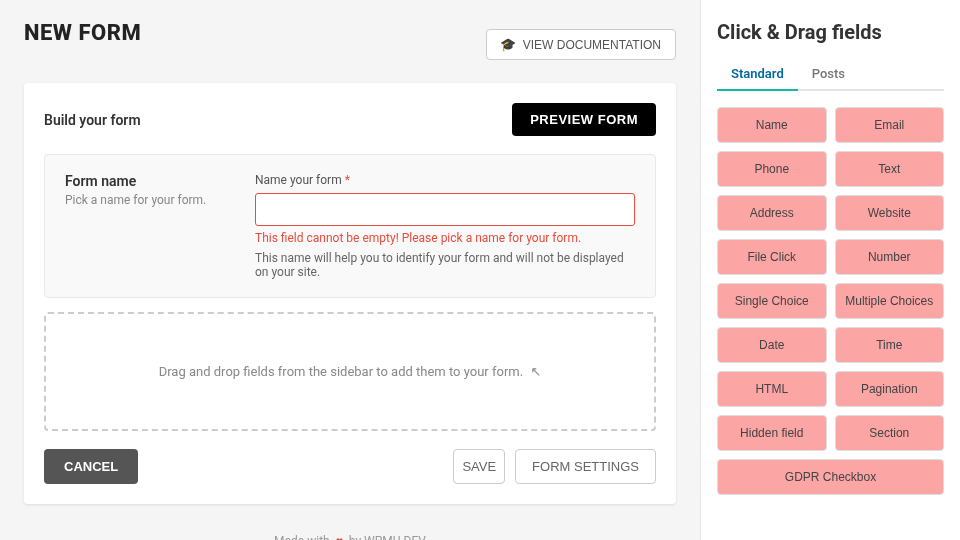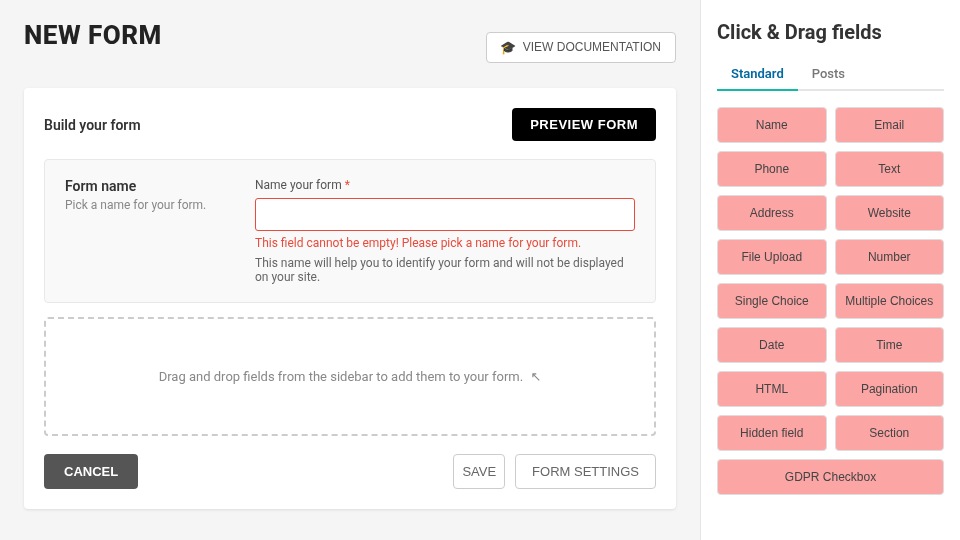--- a/index.html
+++ b/index.html
@@ -13,21 +13,21 @@
 
     
     .main-content {
       flex: 1;
       padding: 20px 24px;
       background: #f5f5f5;
       max-width: 700px;
     }
 
     .page-title {
-      font-size: 26px;
+      font-size: 22px;
       font-weight: 800;
       color: #222;
       margin-bottom: 20px;
       letter-spacing: 0.5px;
     }
 
     .view-documentation-btn {
       display: inline-flex;
       align-items: center;
       gap: 6px;
@@ -340,21 +340,21 @@
   </div>
 
   <div class="fields-grid">
 
     <button class="field-btn">Name</button>
     <button class="field-btn">Email</button>
     <button class="field-btn">Phone</button>
     <button class="field-btn">Text</button>
     <button class="field-btn">Address</button>
     <button class="field-btn">Website</button>
-    <button class="field-btn">File Upload</button>
+    <button class="field-btn">File Click</button>
     <button class="field-btn">Number</button>
     <button class="field-btn">Single Choice</button>
     <button class="field-btn">Multiple Choices</button>
     <button class="field-btn">Date</button>
     <button class="field-btn">Time</button>
     <button class="field-btn">HTML</button>
     <button class="field-btn">Pagination</button>
     <button class="field-btn">Hidden field</button>
     <button class="field-btn">Section</button>
     <button class="field-btn full-width">GDPR Checkbox</button>

